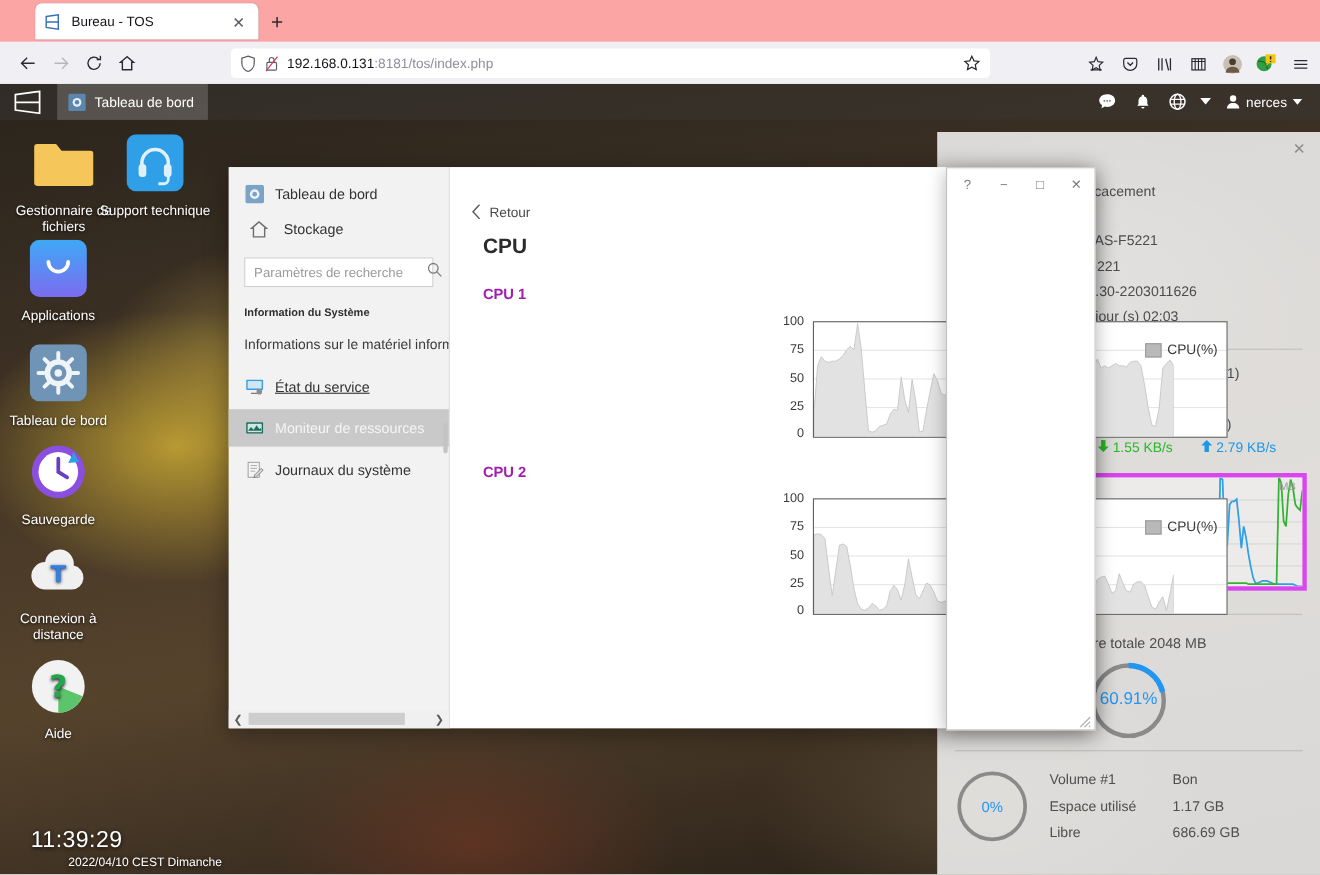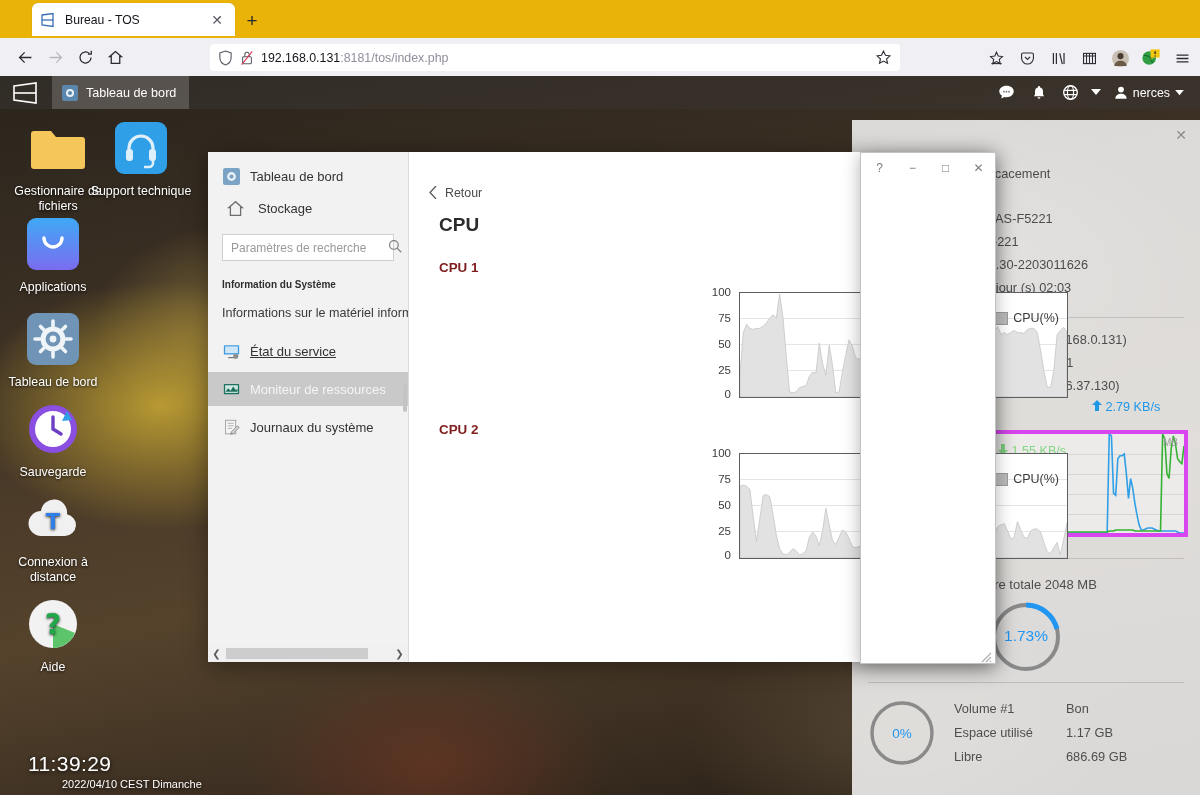--- a/index.html
+++ b/index.html
@@ -3,21 +3,21 @@
 <meta charset="utf-8">
 <style>
   html,body{margin:0;padding:0;}
   body{
     width:1200px;height:795px;overflow:hidden;
     font-family:"Liberation Sans", sans-serif;
     background:#fff;position:relative;
   }
   
   #browser-chrome{position:absolute;left:0;top:0;width:1200px;height:76px;background:#f0f0f4;z-index:100;}
-  #tabstrip{position:absolute;left:0;top:0;width:1200px;height:38px;background:#eab308;}
+  #tabstrip{position:absolute;left:0;top:0;width:1200px;height:38px;background:#fca5a5;}
   #tab-active{
     position:absolute;left:32px;top:3px;width:203px;height:33px;background:#ffffff;
     border-radius:6px 6px 0 0;box-shadow:0 0 1px rgba(0,0,0,.22);
     display:flex;align-items:center;padding:0 8px;box-sizing:border-box;
   }
   #tab-favicon{width:16px;height:16px;margin-right:9px;flex:0 0 auto;}
   #tab-title{font-size:12.2px;color:#15141a;flex:1;white-space:nowrap;overflow:hidden;text-overflow:ellipsis;}
   #tab-close{width:20px;height:20px;display:flex;align-items:center;justify-content:center;
     color:#5b5b66;font-size:14px;line-height:1;border-radius:3px;flex:0 0 auto;}
   #tab-new{position:absolute;left:240px;top:8px;width:24px;height:24px;display:flex;align-items:center;
@@ -68,21 +68,21 @@
   
   #info-panel{position:absolute;left:852px;top:120px;width:348px;height:675px;
     background:rgba(247,247,247,.86);z-index:25;font-size:12.8px;color:#4a4a4a;}
   #info-close{position:absolute;right:10px;top:6px;width:18px;height:18px;display:flex;
     align-items:center;justify-content:center;color:#8d8d8d;font-size:14px;}
   .info-row{display:flex;padding:1px 16px;line-height:21px;}
   .info-row .ikey{width:120px;color:#5a5a5a;}
   .info-row .ival{color:#4c4c4c;}
   .panel-hr{height:1px;background:rgba(0,0,0,.13);margin:8px 16px;}
   #net-speeds{display:flex;gap:26px;padding:3px 16px 0 146px;font-size:12.6px;}
-  .spd-dn{color:#29b82a;margin-top:44px;}
+  .spd-dn{color:#29b82a;}
   .spd-up{color:#1f97e8;}
   #net-chart-box{position:absolute;left:138px;top:310px;width:190px;height:99px;
     border:4px solid #d946ef;background:rgba(255,255,255,.42);overflow:hidden;}
   #net-chart-box .gl{position:absolute;left:0;width:100%;height:1px;background:rgba(0,0,0,.09);}
   #net-unit{position:absolute;right:6px;top:3px;font-size:10px;color:#9a9a9a;}
   #mem-title{text-align:center;font-size:13px;color:#4e4e4e;margin-top:18px;}
   #mem-ring-wrap{display:flex;justify-content:center;margin-top:8px;}
   #mem-pct{position:absolute;width:100%;text-align:center;top:27px;font-size:15.5px;color:#2196f3;}
   #stockage-h{font-weight:bold;color:#3a3a3a;font-size:13px;padding:0 16px;margin-top:22px;}
   #stock-hr{height:1px;background:rgba(0,0,0,.14);margin:8px 16px 0;}
@@ -116,22 +116,22 @@
   #side-hscroll{position:absolute;left:0;bottom:0;width:200px;height:17px;background:#f0f0f0;
     display:flex;align-items:center;}
   .hs-arrow{width:17px;height:17px;display:flex;align-items:center;justify-content:center;
     font-size:10px;color:#5a5a5a;}
   #hs-thumb{height:11px;background:#cdcdcd;margin:0 1px;}
   #side-vscroll{position:absolute;right:1px;top:232px;width:4px;height:28px;background:#c4c4c4;border-radius:2px;}
   #tos-content{flex:1;position:relative;background:#fff;padding:0;}
   #retour{display:flex;align-items:flex-start;gap:8px;position:absolute;left:20px;top:34px;
     font-size:12.4px;color:#4a4a4a;}
   #cpu-title{position:absolute;left:30px;top:213px;font-size:19px;font-weight:bold;color:#2b2b2b;}
-  .cpu-sub{position:absolute;left:30px;font-size:13.4px;font-weight:bold;color:#7f1d1d;}
-  .chart-box{position:absolute;border:1px solid #5e5e5e;background:#fff;overflow:hidden;}
+  .cpu-sub{position:absolute;left:30px;font-size:13.4px;font-weight:bold;color:#a21caf;}
+  .chart-box{position:absolute;border:1px solid #5e5e5e;background:#fff;overflow:hidden;padding-left:48px;}
   .chart-gl{position:absolute;left:0;width:100%;height:1px;background:rgba(0,0,0,.10);}
   .ylab{position:absolute;text-align:right;font-size:11.5px;color:#3b3b3b;width:26px;}
   .chart-legend{position:absolute;display:flex;align-items:center;gap:5px;font-size:12.5px;color:#3a3a3a;}
   .legend-swatch{width:13px;height:11px;background:#b9b9b9;border:1px solid #9b9b9b;}
 
   
   #mini-window{position:absolute;left:860px;top:152px;width:134px;height:510px;background:#fff;
     border:1px solid #c2c2c2;box-shadow:0 3px 16px rgba(0,0,0,.3);z-index:50;}
   #mini-titlebar{height:30px;display:flex;align-items:center;justify-content:flex-end;gap:0;}
   .mini-btn{width:33px;height:28px;display:flex;align-items:center;justify-content:center;
@@ -364,21 +364,21 @@
 
   <div style="position:absolute;left:0;top:430px;width:100%;">
     <div class="panel-hr"></div>
     <div id="mem-title">Mémoire totale 2048 MB</div>
     <div id="mem-ring-wrap">
       <div style="position:relative;width:74px;height:74px;">
         <svg width="74" height="74" viewBox="0 0 74 74">
             <circle cx="37" cy="37" r="32" fill="none" stroke="#8a8a8a" stroke-width="4"></circle>
             <circle id="mem-arc" cx="37" cy="37" r="32" fill="none" stroke="#2196f3" stroke-width="5" stroke-linecap="butt" transform="rotate(-90 37 37)" stroke-dasharray="201.06192982974676" stroke-dashoffset="159.08019888129564"></circle>
           </svg>
-        <div id="mem-pct">1.73%</div>
+        <div id="mem-pct">60.91%</div>
       </div>
     </div>
 
     <div id="stock-hr"></div>
     <div id="stock-body">
       <div id="stock-ring">
         <svg width="68" height="68" viewBox="0 0 68 68">
             <circle cx="34" cy="34" r="30" fill="none" stroke="#8a8a8a" stroke-width="3.4"></circle>
           </svg>
         <div id="stock-pct">0%</div>

